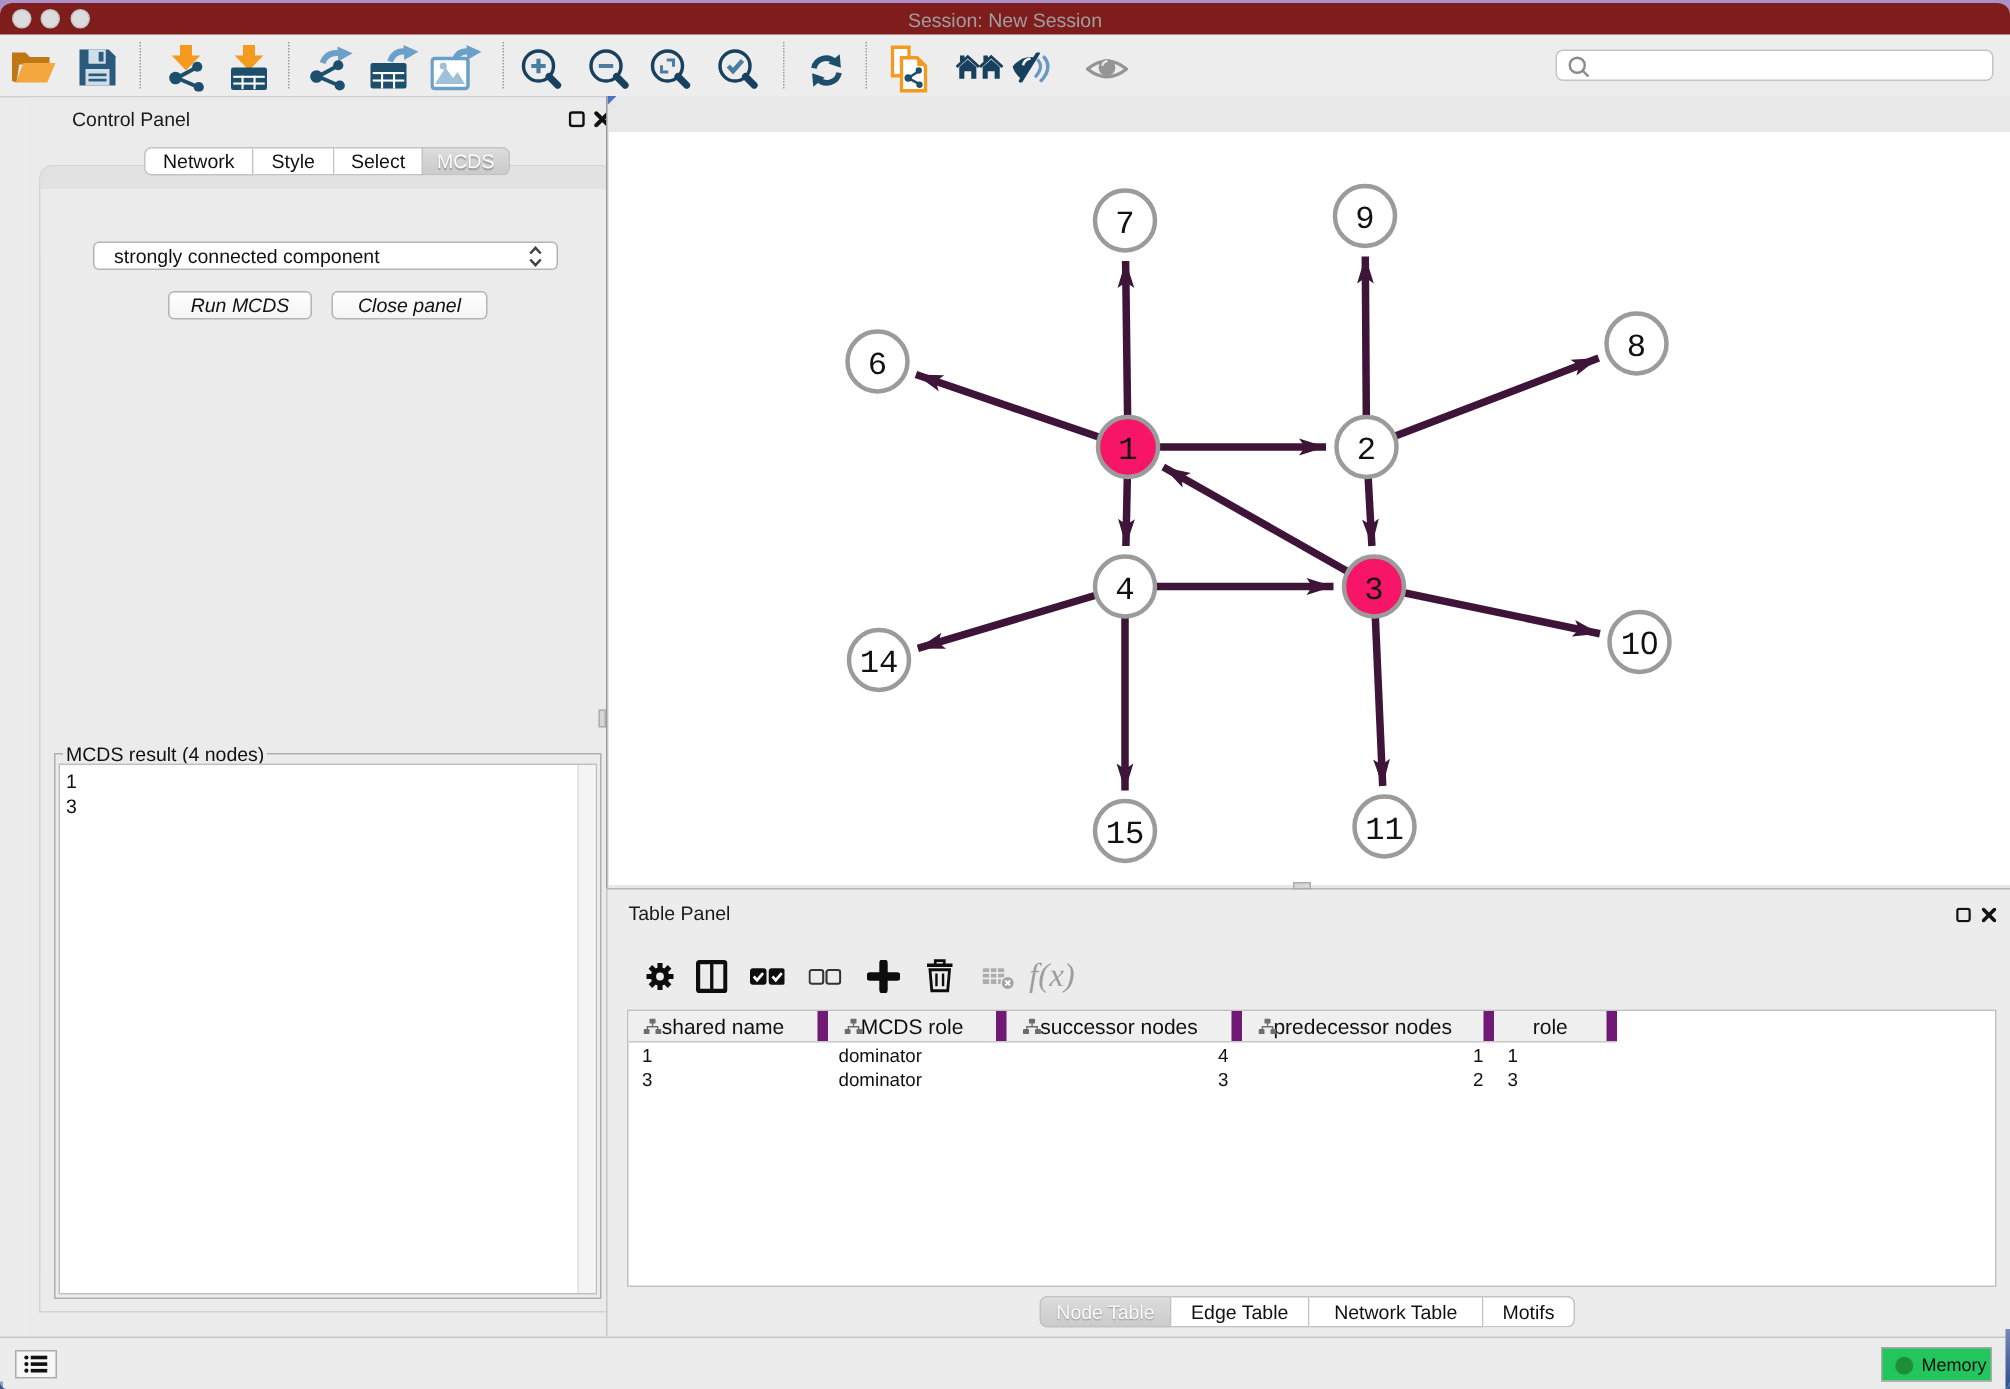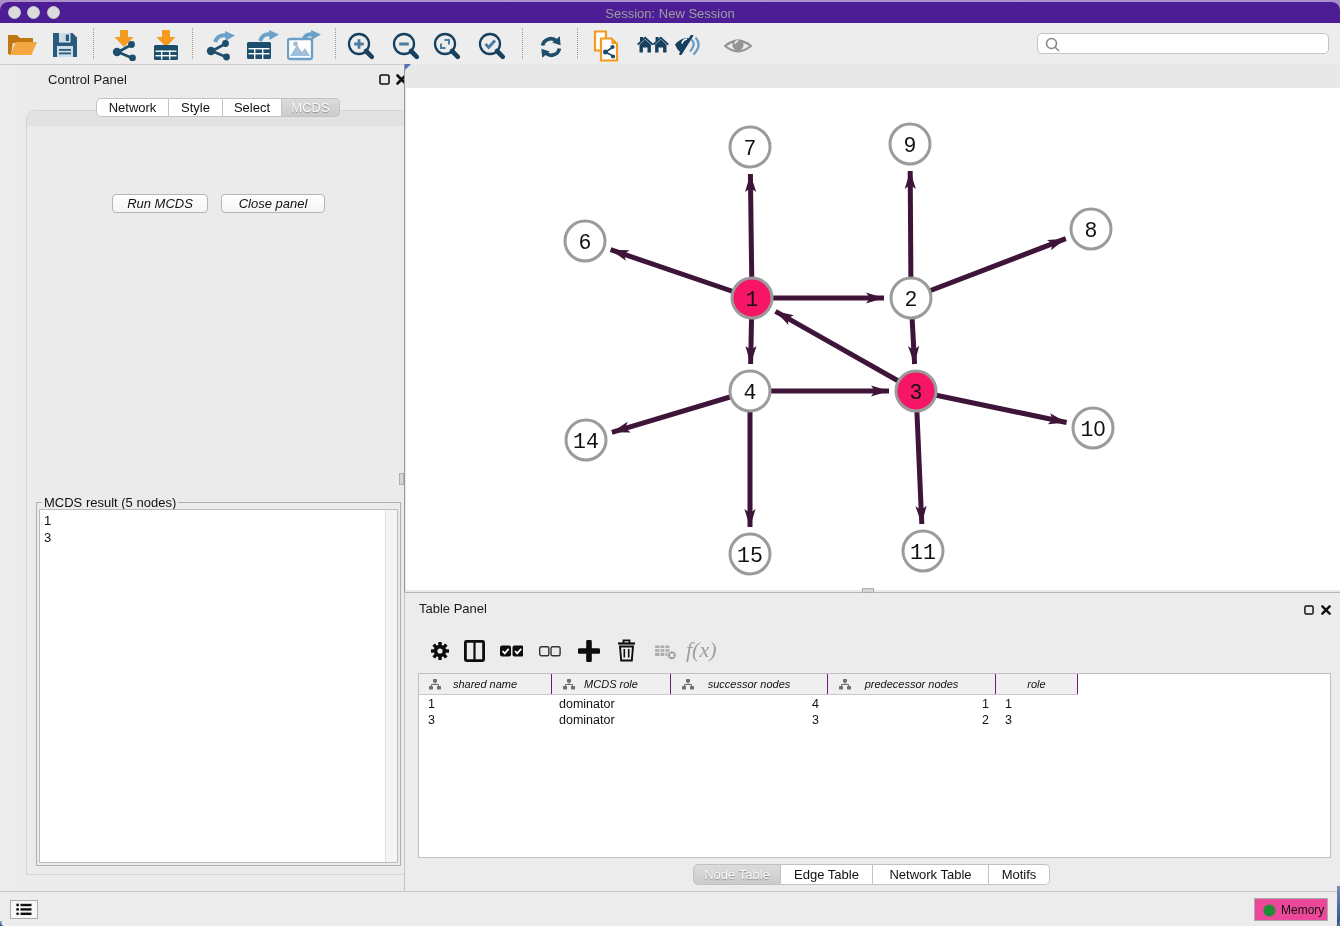--- a/index.html
+++ b/index.html
@@ -1,21 +1,21 @@
 <!DOCTYPE html>
 <html><head>
 <meta charset="utf-8">
 <style>
 * { margin:0; padding:0; box-sizing:border-box; }
 html,body { width:1340px; height:926px; overflow:hidden; }
 body { font-family:"Liberation Sans", sans-serif; background:linear-gradient(180deg,#ab90cc 0%,#8f7cc0 40%,#3c5a96 100%); position:relative; }
 .abs { position:absolute; }
 #win { position:absolute; left:0; top:2px; width:1340px; height:924px; background:#ececec; border-radius:8px 8px 5px 5px; overflow:hidden; }
 
-#titlebar { position:absolute; left:0; top:0; width:1340px; height:38px; background:#4c1d95; border-bottom:1px solid #d8d8d8; }
+#titlebar { position:absolute; left:0; top:0; width:1340px; height:38px; background:#7f1d1d; border-bottom:1px solid #d8d8d8; }
 #titlebar .tl { position:absolute; top:4px; width:13px; height:13px; border-radius:50%; background:#dcdcdc; border:1px solid #c6c6c6; }
 #title-text { position:absolute; top:4px; left:0; width:100%; text-align:center; font-size:13px; color:#9f9f9f; }
 
 #toolbar { position:absolute; left:0; top:21px; width:1340px; height:42px; background:#ededed; border-bottom:1px solid #cfcfcf; }
 .tsep { position:absolute; top:5px; height:31px; width:0; border-left:1px dotted #9a9a9a; }
 .ticon { position:absolute; top:6px; }
 #searchbox { position:absolute; left:1037px; top:10px; width:292px; height:21px; background:#fff; border:1px solid #c4c4c4; border-radius:5px; }
 
 #cpanel { position:absolute; left:0; top:63px; width:404px; height:826px; background:#ebebeb;margin-left:18px; }
 #cp-title { position:absolute; left:30px; top:7px; font-size:13px; color:#1a1a1a; }
@@ -35,27 +35,27 @@
 #nettitle .txt { position:absolute; width:100%; text-align:center; top:5px; font-size:13px; color:#111; font-weight:bold; }
 .mac { position:absolute; top:6px; width:12px; height:12px; border-radius:50%; }
 .mac svg { position:absolute; left:0; top:0; display:block; }
 #netcanvas { position:absolute; left:1px; top:24px; width:935px; height:502px; background:#fff; }
 
 #tpanel { position:absolute; left:404px; top:590px; width:936px; height:299px; background:#ececec; border-top:1px solid #b6b6b6; border-left:1px solid #c6c6c6; }
 #tp-title { position:absolute; left:14px; top:8px; font-size:13px; color:#1a1a1a; }
 #tbl { position:absolute; left:13px; top:80px; width:913px; height:185px; background:#fff; border:1px solid #c0c0c0; }
 #thead { position:absolute; left:0; top:0px; width:659px; height:21px; background:#efefef; border-bottom:1px solid #c9c9c9; }
 .hicon { position:absolute; top:5px; }
-.hcell { position:absolute; top:0; height:20px; font-size:11px; color:#111; text-align:center; line-height:20px; border-right:1px solid #701a75;font-style:italic; }
+.hcell { position:absolute; top:0; height:20px; font-size:14px; color:#111; text-align:center; line-height:20px; border-right:7px solid #701a75; }
 .trow { position:absolute; font-size:12.5px; color:#111; height:16px; line-height:16px; }
 .btab { position:absolute; top:271px; height:21px; background:#fff; border:1px solid #c2c2c2; font-size:13px; color:#111; text-align:center; line-height:19px; }
 
 #statusbar { position:absolute; left:0; top:889px; width:1340px; height:35px; background:#ececec; border-top:1px solid #c6c6c6; }
 #listbtn { position:absolute; left:10px; top:8px; width:28px; height:19px; background:#f7f7f7; border:1px solid #ababab; }
-#membtn { position:absolute; left:1254px; top:6px; width:74px; height:23px; background:#ec4899; border:1px solid #ababab; font-size:12px; color:#111; }
+#membtn { position:absolute; left:1254px; top:6px; width:74px; height:23px; background:#22c55e; border:1px solid #ababab; font-size:12px; color:#111; }
 </style>
 </head>
 <body>
 <div id="win">
   <div id="titlebar">
     <div class="tl" style="left:8px;"></div>
     <div class="tl" style="left:27px;"></div>
     <div class="tl" style="left:47px;"></div>
     <div id="title-text">Session: New Session</div>
   </div>
@@ -206,24 +206,30 @@
       </svg>
     <svg class="abs" style="left:378px;top:9px" width="11" height="11" viewBox="0 0 11 11">
         <path d="M1.5 1.5 L9.5 9.5 M9.5 1.5 L1.5 9.5" stroke="#111" stroke-width="2.6" stroke-linecap="round"></path>
       </svg>
     <div class="tab" style="left:78px;width:73px;border-radius:5px 0 0 5px;">Network</div>
     <div class="tab" style="left:151px;width:54px;border-left:none;">Style</div>
     <div class="tab" style="left:205px;width:59px;border-left:none;">Select</div>
     <div class="tab" style="left:264px;width:58px;border-left:none;border-radius:0 5px 5px 0;background:linear-gradient(#dcdcdc,#cbcbcb);color:#fafafa;text-shadow:0 1px 1px #8f8f8f;">MCDS</div>
     <div id="cp-content"></div>
       <div id="cp-strip"></div>
+    <div id="optselect">strongly connected component
+      <svg width="10" height="14" style="position:absolute;right:9px;top:2px" viewBox="0 0 10 14">
+          <path d="M1.5 5 L5 1.2 L8.5 5" fill="none" stroke="#444" stroke-width="1.7"></path>
+          <path d="M1.5 9 L5 12.8 L8.5 9" fill="none" stroke="#444" stroke-width="1.7"></path>
+        </svg>
+    </div>
     <div class="cbtn" style="left:94px;width:96px;">Run MCDS</div>
     <div class="cbtn" style="left:203px;width:104px;">Close panel</div>
     <div id="mcdsbox">
-      <div id="mcdslegend">MCDS result (5 nodes)</div>
+      <div id="mcdslegend">MCDS result (4 nodes)</div>
       <div id="mcdstext">1<br>3</div>
       <div id="mcdsscroll"></div>
     </div>
   </div>
 
   <div id="netwin">
     <svg style="position:absolute;left:0;top:0;z-index:3" width="6" height="6">
         <path d="M0 0 L6 0 L0 6 z" fill="#4a72c0"></path>
       </svg>
     <div id="netcanvas">

